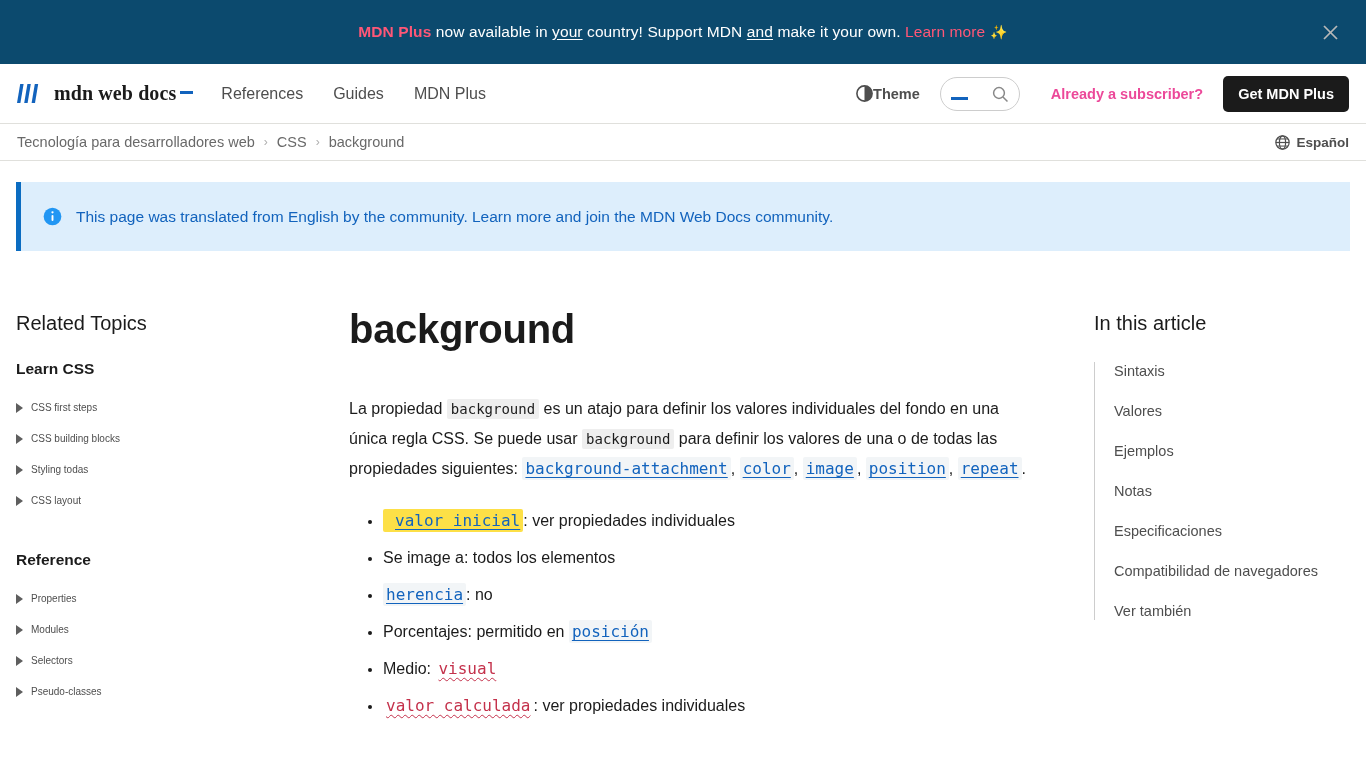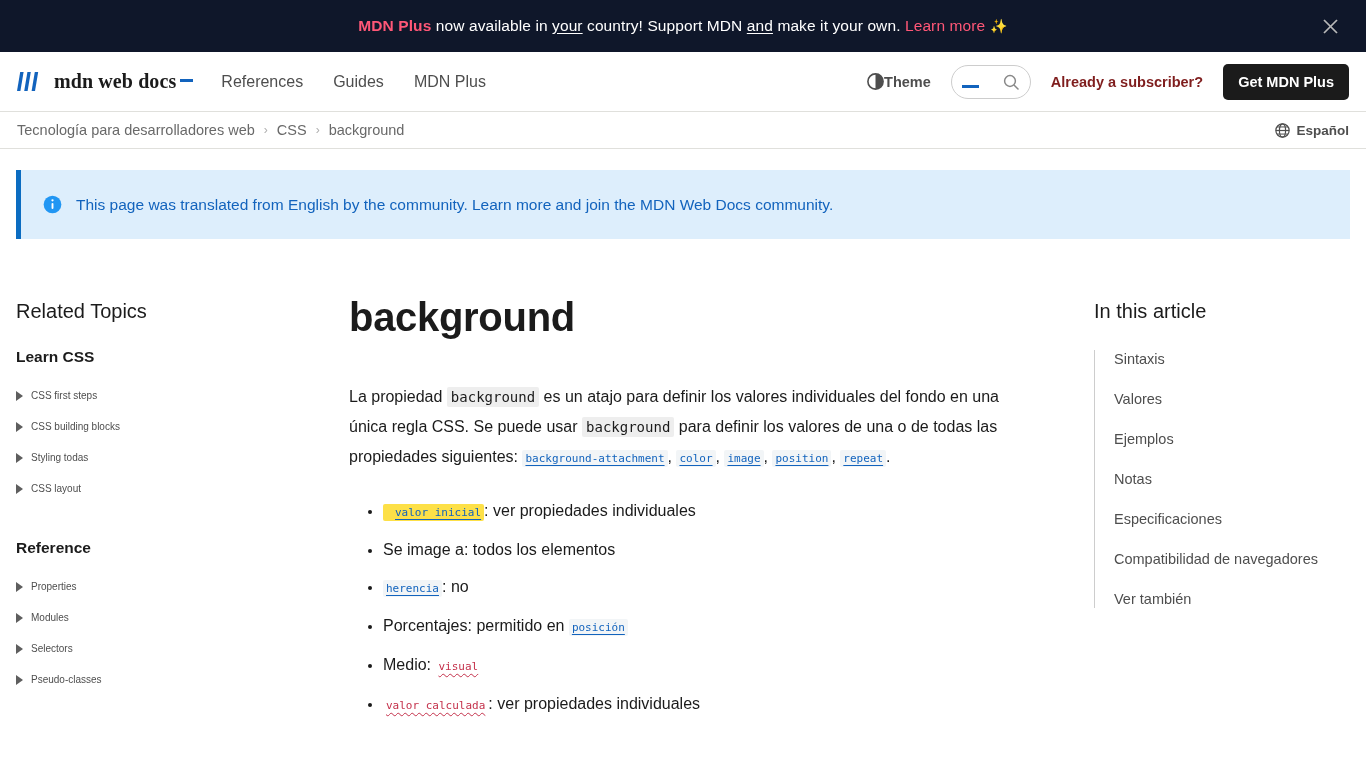--- a/index.html
+++ b/index.html
@@ -9,22 +9,22 @@
     width: 1366px; height: 768px;
     overflow: hidden;
     background: #ffffff;
     font-family: "Liberation Sans", sans-serif;
     -webkit-font-smoothing: antialiased;
   }
 
   
   .promo-banner {
     position: relative;
-    height: 52px;
-    background: #0f172a;
+    height: 64px;
+    background: #0c4a6e;
     display: flex;
     align-items: center;
     justify-content: center;
   }
   .promo-text {
     font-size: 15.5px;
     color: #ffffff;
     letter-spacing: 0.1px;
     white-space: nowrap;
   }
@@ -104,22 +104,22 @@
     cursor: text;
   }
   .search-ph {
     display:inline-block;
     width: 17px; height: 3px;
     background: #1263bd;
     margin-top: 10px;
   }
   .search-icon { position: absolute; right: 10px; top: 8px; }
   .subscriber-link {
-    font-size: 14.5px; font-weight: 700; color: #7f1d1d;
-    text-decoration: none; cursor: pointer; white-space: nowrap;
+    font-size: 14.5px; font-weight: 700; color: #ec4899;
+    text-decoration: none; cursor: pointer; white-space: nowrap; margin-left: 11px;
   }
   .btn-plus {
     background: #1b1b1b;
     color: #ffffff;
     font-size: 14.5px;
     font-weight: 700;
     border: none;
     border-radius: 5px;
     padding: 10px 15px;
     cursor: pointer;
@@ -219,21 +219,21 @@
   }
   code.inline {
     font-family: "DejaVu Sans Mono", monospace;
     font-size: 14px;
     background: #eeeeee;
     padding: 2px 4px;
     border-radius: 2px;
   }
   a.codelink {
     font-family: "DejaVu Sans Mono", monospace;
-    font-size: 11px;
+    font-size: 16px;
     background: #f2f5f7;
     color: #1263bd;
     text-decoration: underline;
     text-underline-offset: 3px;
     padding: 2px 3px;
     border-radius: 2px;
     cursor: pointer;
   }
   a.codelink.init { background: #fde047; padding-left: 12px; }
   a.codelink.broken {

